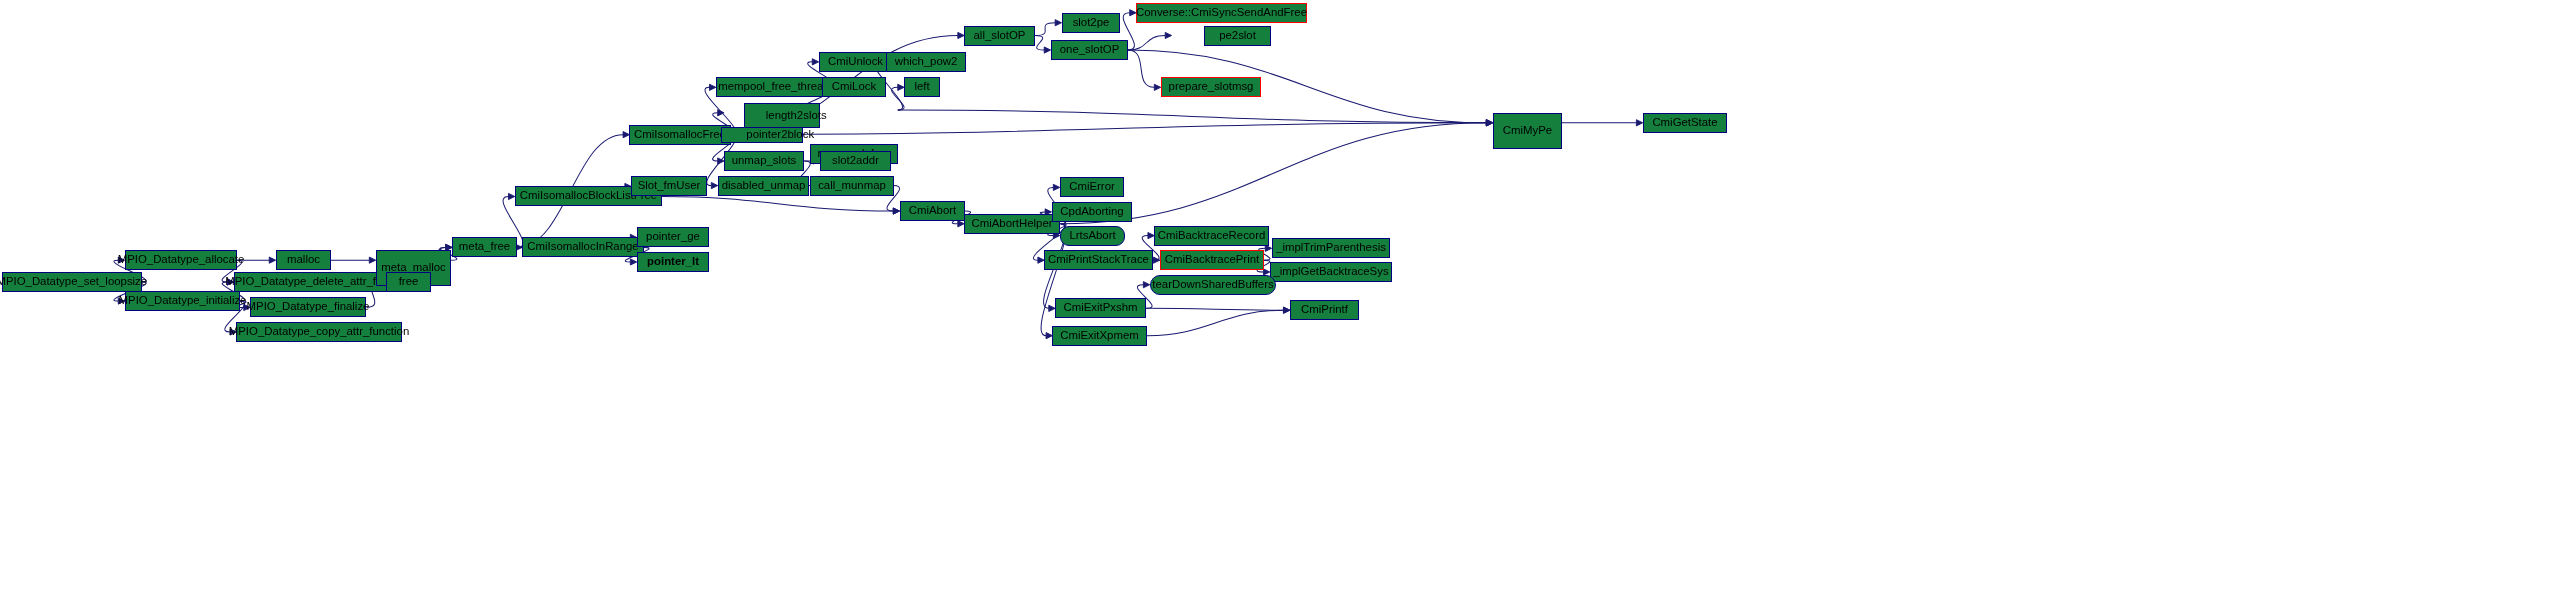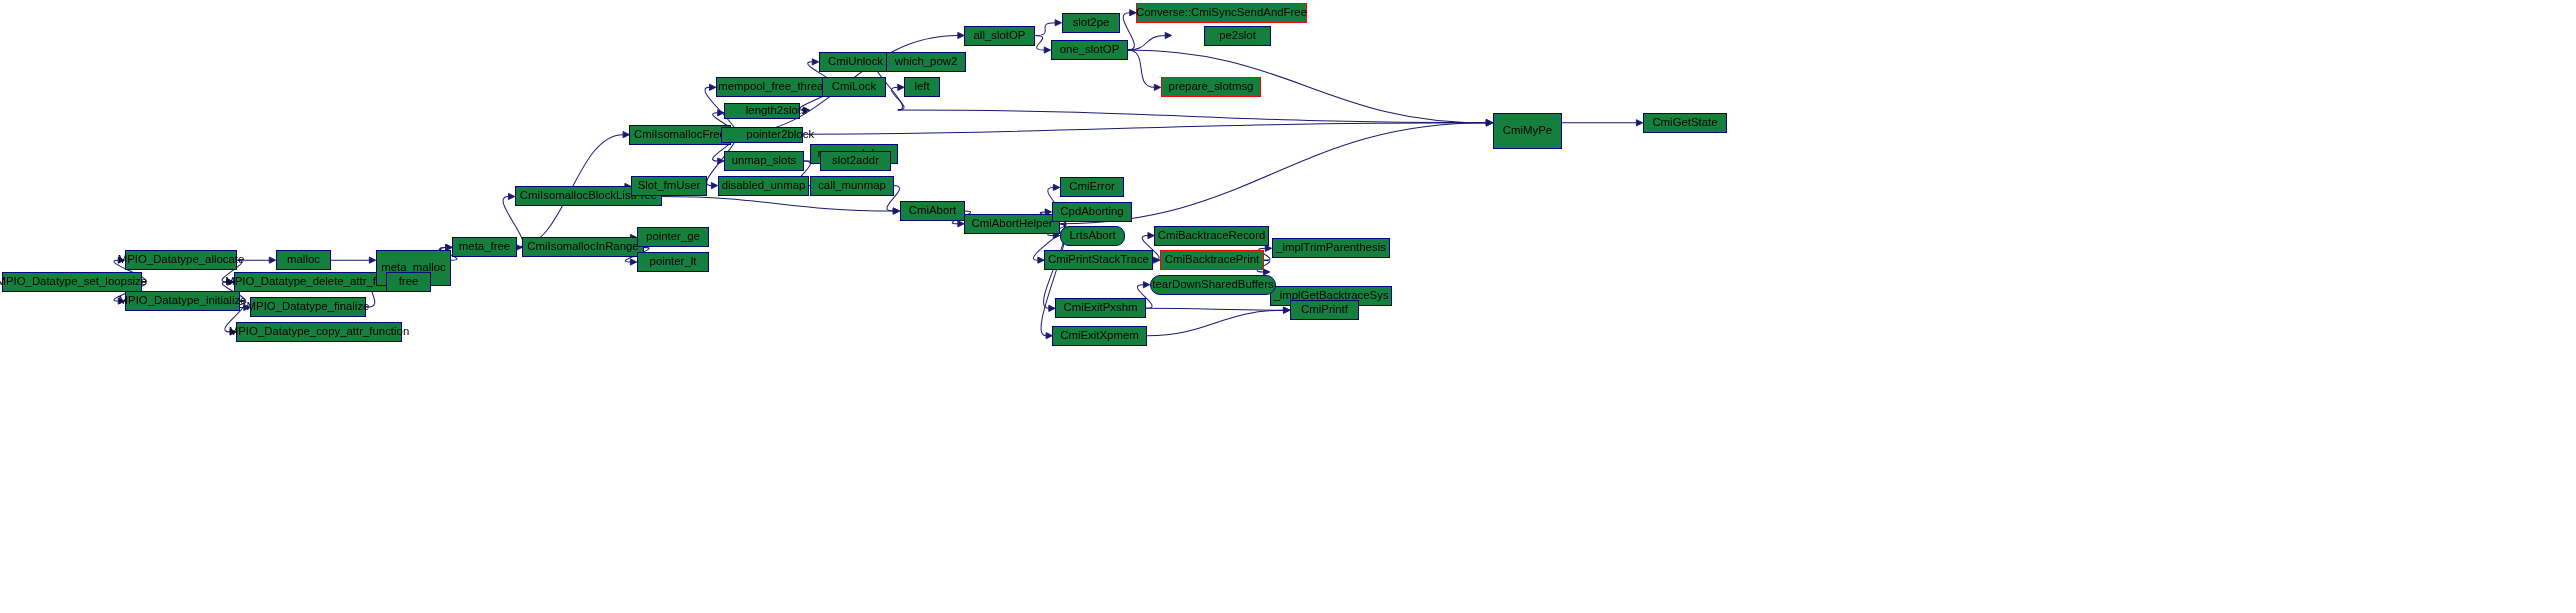--- a/index.html
+++ b/index.html
@@ -145,23 +145,23 @@
       <div class="node" style="left: 250px; top: 297px; width: 116px; height: 20px;">MPIO_Datatype_finalize</div>
       <div class="node" style="left: 236px; top: 322px; width: 166px; height: 20px;">MPIO_Datatype_copy_attr_function</div>
       <div class="node" style="left: 376px; top: 250px; width: 75px; height: 36px;">meta_malloc</div>
       <div class="node" style="left: 386px; top: 272px; width: 45px; height: 20px;">free</div>
       <div class="node" style="left: 452px; top: 237px; width: 65px; height: 20px;">meta_free</div>
       <div class="node" style="left: 515px; top: 186px; width: 147px; height: 20px;">CmiIsomallocBlockListFree</div>
       <div class="node" style="left: 522px; top: 237px; width: 122px; height: 20px;">CmiIsomallocInRange</div>
       <div class="node" style="left: 629px; top: 125px; width: 102px; height: 20px;">CmiIsomallocFree</div>
       <div class="node" style="left: 631px; top: 176px; width: 76px; height: 20px;">Slot_fmUser</div>
       <div class="node" style="left: 637px; top: 227px; width: 72px; height: 20px;">pointer_ge</div>
-      <div class="node" style="left: 637px; top: 252px; width: 72px; height: 20px;">pointer_lt</div>
+      <div class="node" style="left: 637px; top: 252px; width: 72px; height: 20px; font-weight: bold;">pointer_lt</div>
       <div class="node" style="left: 716px; top: 77px; width: 116px; height: 20px;">mempool_free_thread</div>
-      <div class="node" style="left: 724px; top: 103px; width: 76px; height: 16px; padding-left: 32px;">length2slots</div>
+      <div class="node" style="left: 744px; top: 103px; width: 76px; height: 25px; padding-left: 32px;">length2slots</div>
       <div class="node" style="left: 721px; top: 127px; width: 82px; height: 16px; padding-left: 40px;">pointer2block</div>
       <div class="node" style="left: 724px; top: 151px; width: 80px; height: 20px;">unmap_slots</div>
       <div class="node" style="left: 718px; top: 176px; width: 91px; height: 20px;">disabled_unmap</div>
       <div class="node" style="left: 819px; top: 52px; width: 73px; height: 20px;">CmiUnlock</div>
       <div class="node" style="left: 822px; top: 77px; width: 64px; height: 20px;">CmiLock</div>
       <div class="node" style="left: 810px; top: 100px; width: 88px; height: 20px; margin-top: 44px;">mempool_free</div>
       <div class="node" style="left: 886px; top: 52px; width: 80px; height: 20px;">which_pow2</div>
       <div class="node" style="left: 904px; top: 77px; width: 36px; height: 20px;">left</div>
       <div class="node" style="left: 820px; top: 151px; width: 71px; height: 20px;">slot2addr</div>
       <div class="node" style="left: 810px; top: 176px; width: 84px; height: 20px;">call_munmap</div>
@@ -175,20 +175,20 @@
       <div class="node" style="left: 1643px; top: 113px; width: 84px; height: 20px;">CmiGetState</div>
       <div class="node" style="left: 900px; top: 201px; width: 65px; height: 20px;">CmiAbort</div>
       <div class="node" style="left: 964px; top: 214px; width: 96px; height: 20px;">CmiAbortHelper</div>
       <div class="node" style="left: 1060px; top: 177px; width: 64px; height: 20px;">CmiError</div>
       <div class="node" style="left: 1052px; top: 202px; width: 80px; height: 20px;">CpdAborting</div>
       <div class="node" style="left: 1060px; top: 226px; width: 65px; height: 20px; border-radius: 9px;">LrtsAbort</div>
       <div class="node" style="left: 1044px; top: 250px; width: 109px; height: 20px;">CmiPrintStackTrace</div>
       <div class="node" style="left: 1154px; top: 226px; width: 115px; height: 20px;">CmiBacktraceRecord</div>
       <div class="node red" style="left: 1160px; top: 250px; width: 104px; height: 20px;">CmiBacktracePrint</div>
       <div class="node" style="left: 1272px; top: 238px; width: 118px; height: 20px;">_implTrimParenthesis</div>
-      <div class="node" style="left: 1270px; top: 262px; width: 122px; height: 20px; margin-top: 24px;">_implGetBacktraceSys</div>
+      <div class="node" style="left: 1270px; top: 262px; width: 122px; height: 20px;">_implGetBacktraceSys</div>
       <div class="node" style="left: 1150px; top: 275px; width: 126px; height: 20px; border-radius: 10px;">tearDownSharedBuffers</div>
       <div class="node" style="left: 1055px; top: 298px; width: 91px; height: 20px;">CmiExitPxshm</div>
       <div class="node" style="left: 1052px; top: 326px; width: 95px; height: 20px;">CmiExitXpmem</div>
       <div class="node" style="left: 1290px; top: 300px; width: 69px; height: 20px;">CmiPrintf</div>
     </div>
 </div>
 
 
 </body></html>

